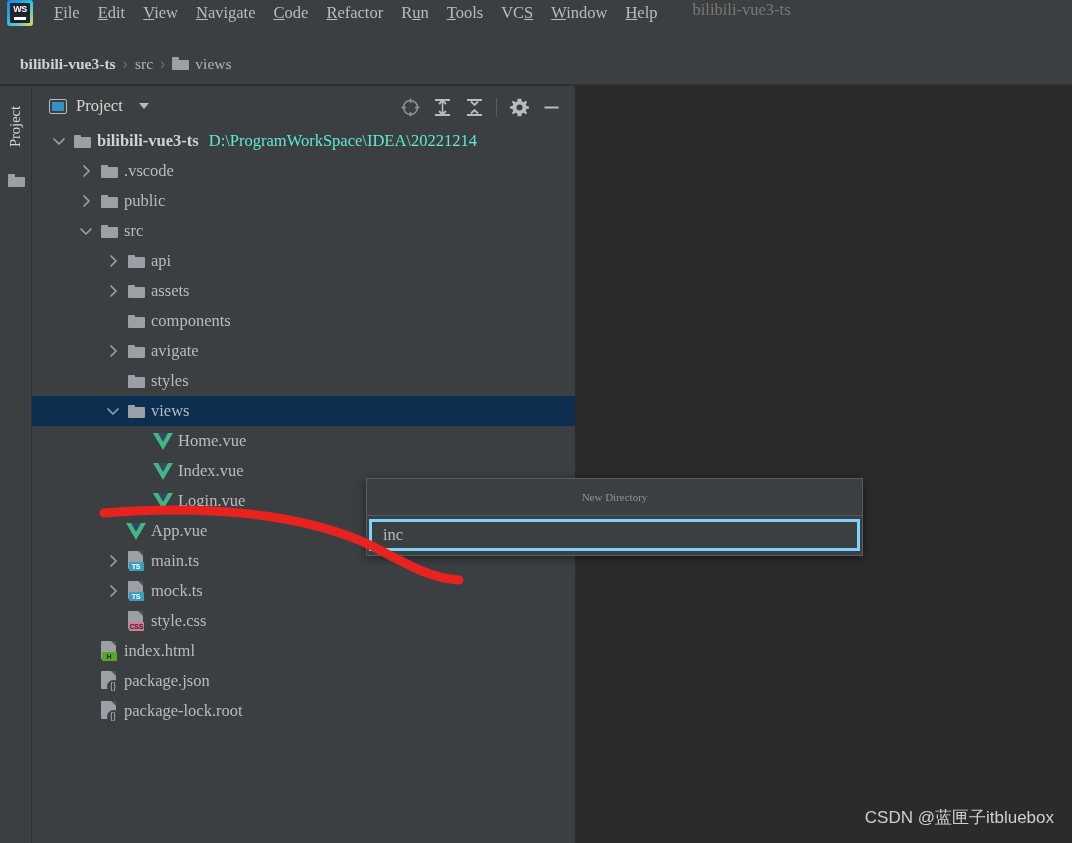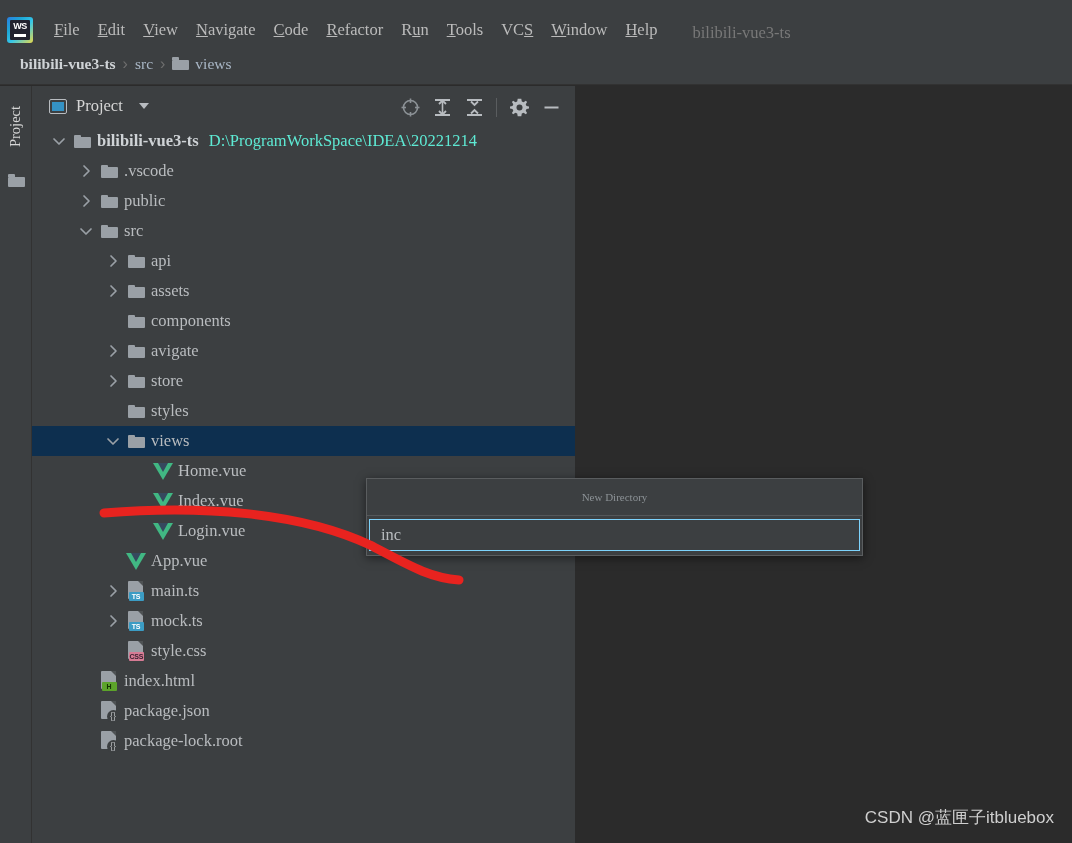--- a/index.html
+++ b/index.html
@@ -7,21 +7,21 @@
     width: 1072px; height: 843px;
     background: #2b2b2b;
     font-family: "Liberation Sans", sans-serif;
     overflow: hidden;
   }
   #app { position: relative; width: 1072px; height: 843px; background: #2b2b2b; }
 
   
   .menubar {
     position: absolute; left: 0; top: 0; width: 1072px; height: 43px;
-    background: #3c3f41; display: flex; align-items: flex-end;
+    background: #3c3f41; display: flex; align-items: flex-start;
   }
   .ws-logo {
     width: 26px; height: 26px; margin-left: 7px; margin-right: 12px;
     position: relative; border-radius: 3px; overflow: hidden; flex: none;
     background: linear-gradient(135deg, #2a7de1 0%, #1ea7d6 30%, #34c6ea 55%, #e8d94a 100%);
   }
   .ws-logo .inner {
     position: absolute; left: 3px; top: 3px; right: 3px; bottom: 3px;
     background: #21222e; border-radius: 1px;
   }
@@ -219,21 +219,21 @@
   .newdir-title {
     height: 37px; display: flex; align-items: center; justify-content: center;
     color: #8c9296; font-size: 11px; font-family: "Liberation Serif", serif;
     border-bottom: 1px solid #545759;
   }
   .newdir-input-wrap {
     position: absolute; left: 0; top: 37px; width: 495px; height: 39px;
     padding: 3px 2px 4px 2px;
   }
   .newdir-input {
-    width: 100%; height: 100%; background: #3c3f41; border: 1px solid #7dd3fc;
+    width: 100%; height: 100%; background: #3c3f41; border: 3px solid #7dd3fc;
     color: #b9bcbf; font-size: 16.5px; font-family: "Liberation Serif", serif;
     padding-left: 11px; outline: none;
   }
 
   
   .annot {
     position: absolute; left: 0; top: 0; width: 1072px; height: 843px;
     pointer-events: none;
   }
 </style>
@@ -423,33 +423,20 @@
               <path d="M 6,3 L 11,8 L 6,13" fill="none" stroke="#9aa0a6" stroke-width="1.7" stroke-linecap="round" stroke-linejoin="round"></path>
             </svg>
           </span>
           <span class="icon-slot">
             <span class="folder"></span>
           </span>
           <span class="label">avigate</span>
         </div>
         <div class="row">
           <span style="width: 70px; flex: 0 0 auto;"></span>
-          <span class="chev">
-            <svg width="17" height="17" viewBox="0 0 17 17">
-              <polyline points="" fill="none"></polyline>
-              <path d="M 6,3 L 11,8 L 6,13" fill="none" stroke="#9aa0a6" stroke-width="1.7" stroke-linecap="round" stroke-linejoin="round"></path>
-            </svg>
-          </span>
-          <span class="icon-slot">
-            <span class="folder"></span>
-          </span>
-          <span class="label">store</span>
-        </div>
-        <div class="row">
-          <span style="width: 70px; flex: 0 0 auto;"></span>
           <span class="chev"></span>
           <span class="icon-slot">
             <span class="folder"></span>
           </span>
           <span class="label">styles</span>
         </div>
         <div class="row sel">
           <span style="width: 70px; flex: 0 0 auto;"></span>
           <span class="chev">
             <svg width="17" height="17" viewBox="0 0 17 17">

